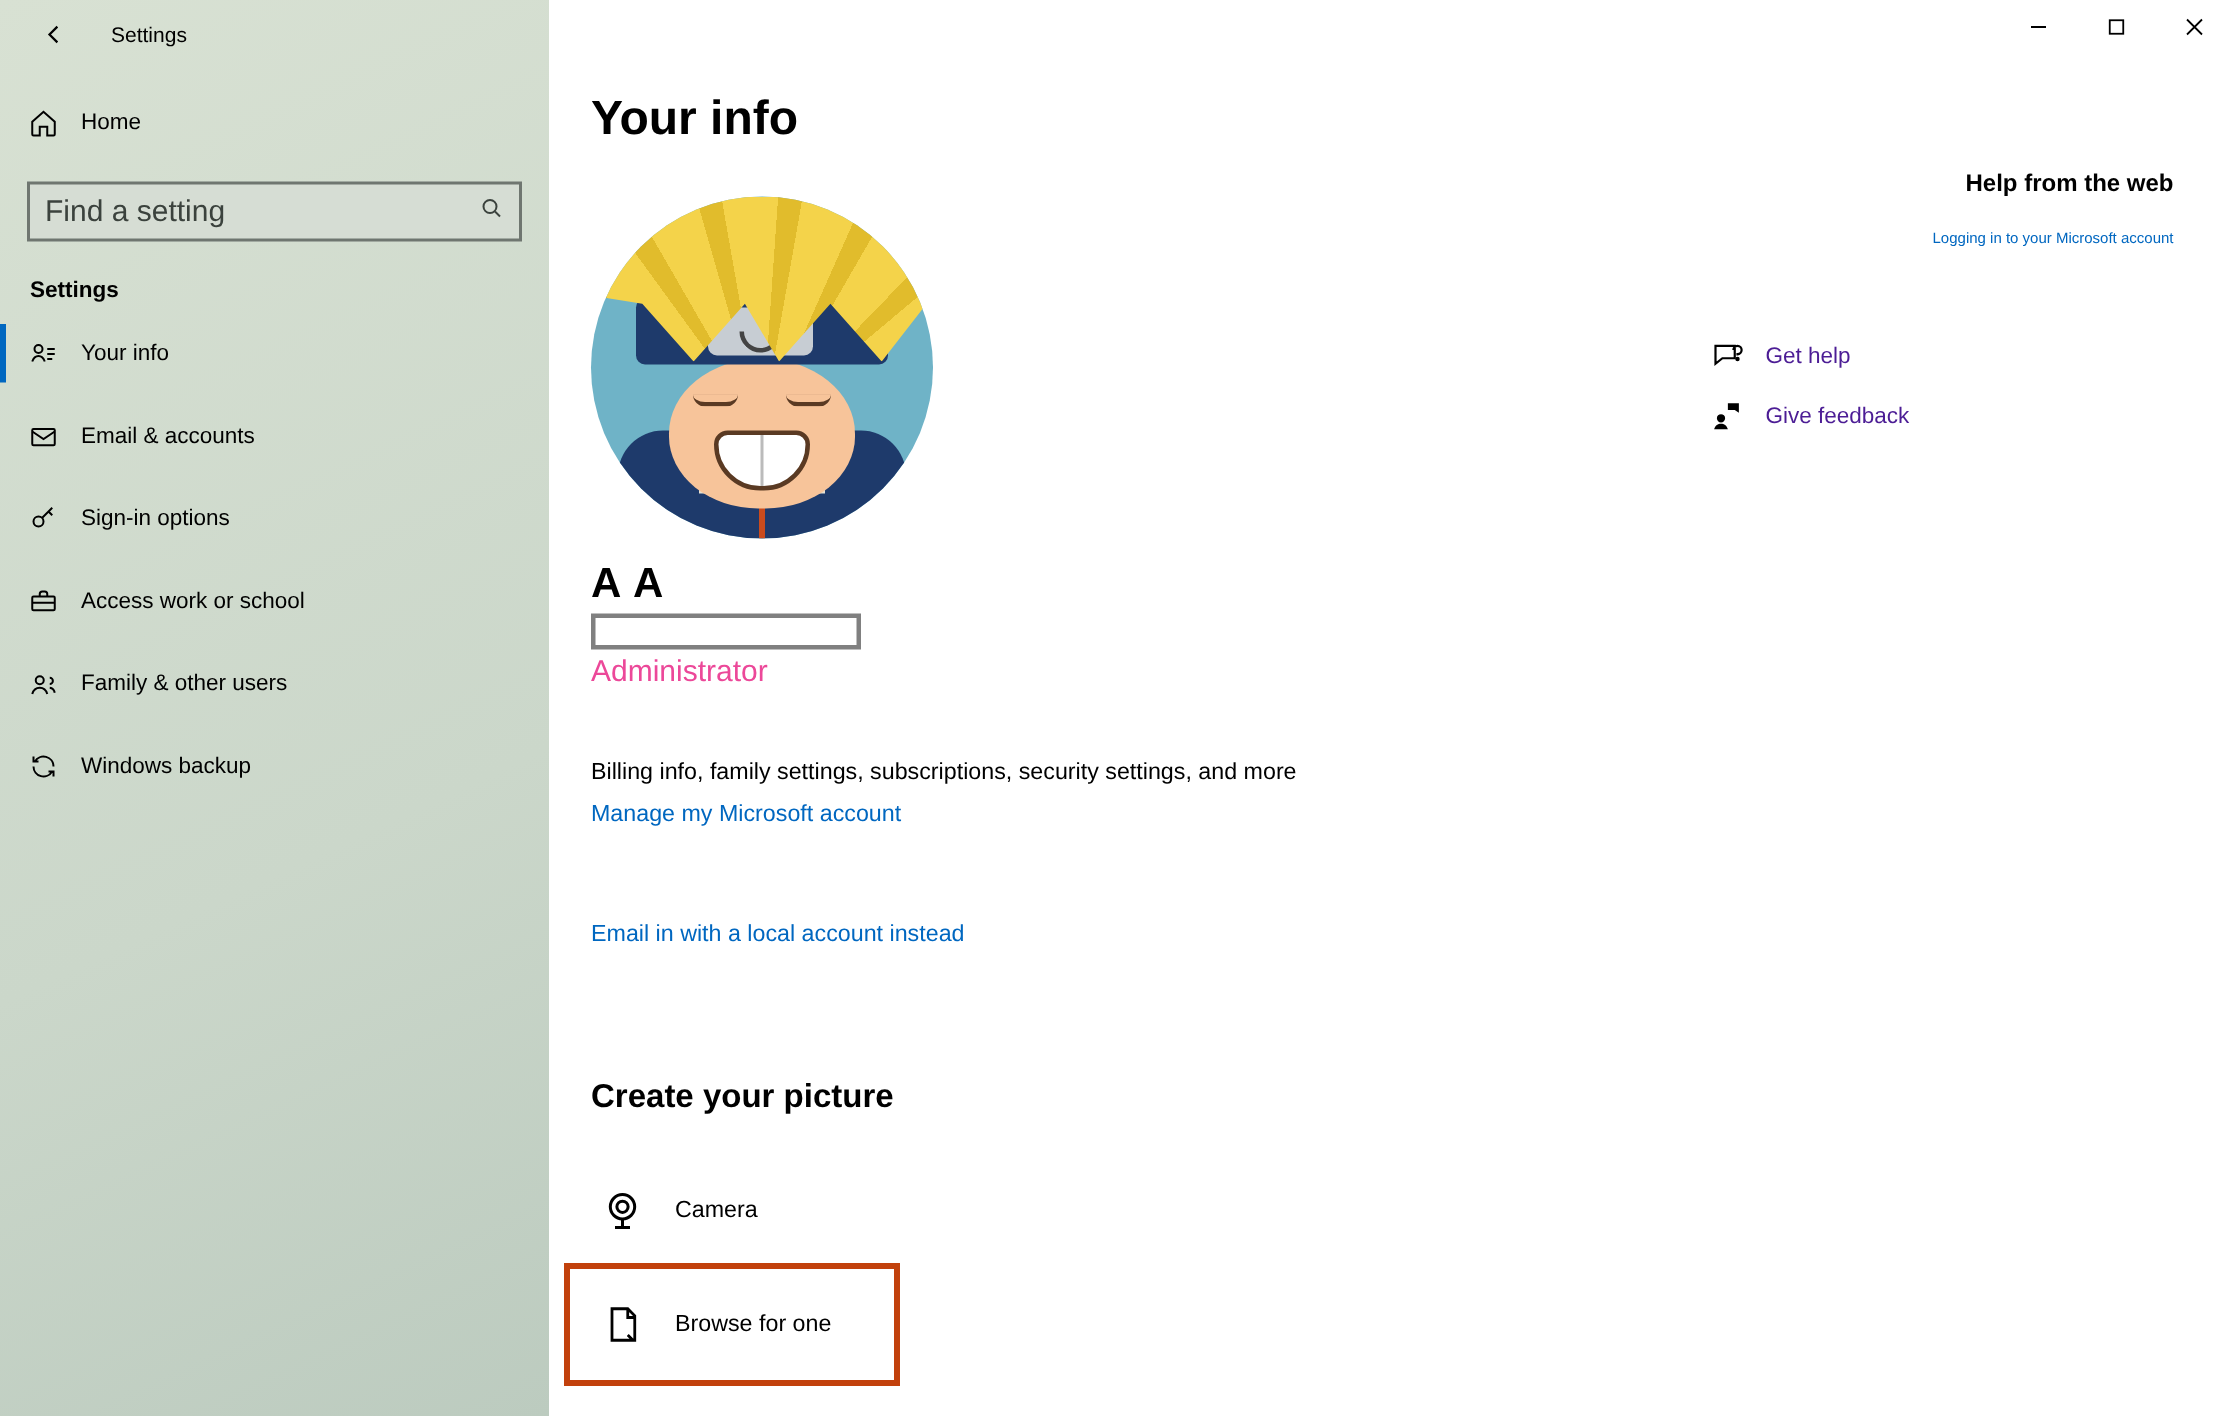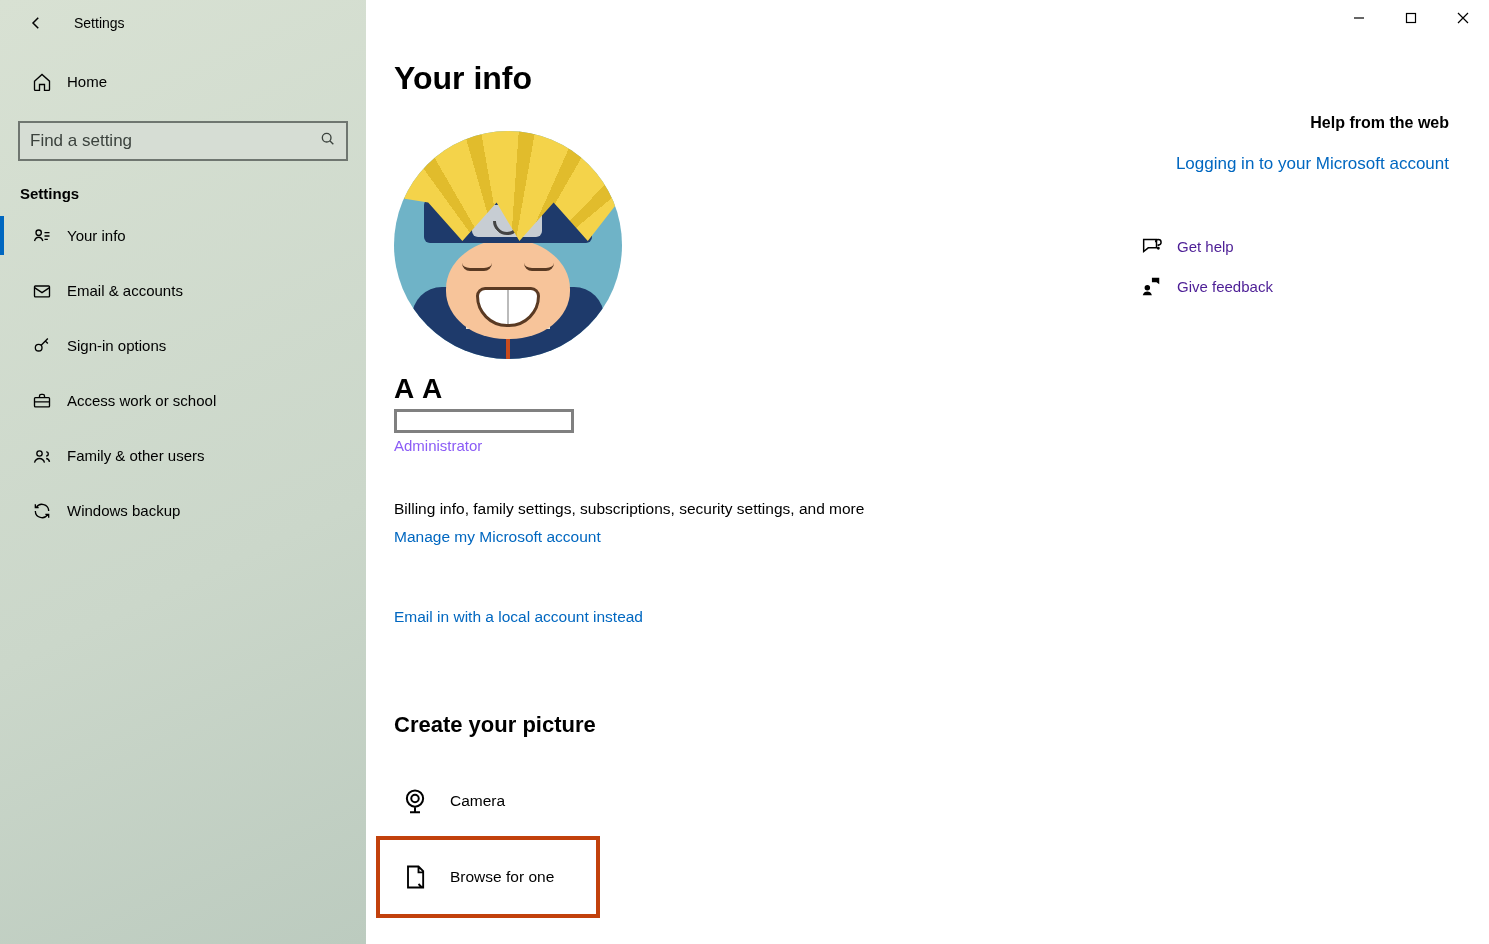--- a/index.html
+++ b/index.html
@@ -11,35 +11,35 @@
     width: 366px;
     height: 100%;
     background: linear-gradient(155deg, #d8e1d3 0%, #cbd7ca 60%, #bccbbf 100%);
     position: relative;
   }
   .nav-top { display: flex; align-items: center; padding: 6px 0 0 16px; height: 40px; }
   .back-btn { width: 40px; height: 40px; display: flex; align-items: center; justify-content: center; cursor: pointer; }
   .back-btn svg { width: 18px; height: 18px; stroke: #000; }
   .window-title { font-size: 14px; margin-left: 18px; }
 
-  .nav-item { display: flex; align-items: center; height: 55px; padding-left: 31px; cursor: pointer; position: relative; }
+  .nav-item { display: flex; align-items: center; height: 55px; padding-left: 18px; cursor: pointer; position: relative; }
   .nav-item .nav-icon { width: 22px; height: 22px; display: flex; align-items: center; justify-content: center; }
   .nav-item .nav-label { font-size: 15px; margin-left: 14px; }
   .nav-item.home { margin-top: 14px; }
   .nav-item.selected::before {
     content: ""; position: absolute; left: 0; top: 8px; bottom: 8px; width: 4px; background: #0067c0;
   }
 
   .search-wrap { padding: 12px 18px 0 18px; }
   .search {
     width: 100%; height: 40px; border: 2px solid #6f7670; background: #d6ddd4;
     display: flex; align-items: center; padding: 0 10px; justify-content: space-between;
   }
   .search input {
-    border: none; background: transparent; outline: none; font-size: 17px; width: 85%; color: #434944;
+    border: none; background: transparent; outline: none; font-size: 20px; width: 85%; color: #434944;
   }
   .search ::placeholder { color: #3b423d; }
   .search-icon svg { width: 16px; height: 16px; stroke: #3b423d; }
 
   .section-label { font-size: 15px; font-weight: 600; padding: 24px 0 6px 20px; }
 
   
   .main { flex: 1; display: flex; position: relative; }
   .content { padding: 60px 0 0 28px; width: 680px; }
   .page-title { font-size: 32px; font-weight: 600; margin-bottom: 34px; }
@@ -58,37 +58,37 @@
   .avatar .mouth::before,.avatar .mouth::after{content:"";flex:1;border-right:2px solid #bbb;}
   .avatar .mouth::after{border-right:none;}
   .avatar .eye-l,.avatar .eye-r{position:absolute;top:132px;width:30px;height:8px;border-bottom:3px solid #5a3a23;border-radius:0 0 10px 10px;}
   .avatar .eye-l{left:68px;} .avatar .eye-r{left:130px;}
   .avatar .jacket{position:absolute;bottom:0;left:18px;right:18px;height:72px;background:#1e3a6b;border-radius:30px 30px 0 0;}
   .avatar .collar{position:absolute;bottom:30px;left:72px;width:84px;height:48px;background:#e6e1d3;border-radius:40px 40px 0 0;}
   .avatar .zipper{position:absolute;bottom:0;left:112px;width:4px;height:40px;background:#c94b1d;}
 
   .user-name { font-size: 28px; font-weight: 700; margin-top: 14px; letter-spacing: 1px;}
   .redact-box { width: 180px; height: 24px; border: 3px solid #808080; margin-top: 4px; }
-  .role { font-size: 15px; color: #8b5cf6; margin-top: 4px; }
+  .role { font-size: 20px; color: #ec4899; margin-top: 4px; }
 
   .desc { font-size: 15.5px; margin-top: 46px; }
   .link { color: #0067c0; font-size: 15.5px; margin-top: 10px; display: inline-block; cursor: pointer; }
   .link2 { margin-top: 62px; }
 
   .subhead { font-size: 22px; font-weight: 600; margin-top: 86px; margin-bottom: 28px;}
 
   .picture-opt { display:flex; align-items:center; height:70px; cursor:pointer; padding-left:4px;}
   .picture-opt .opt-icon{ width:34px; height:34px; display:flex; align-items:center; justify-content:center;}
   .picture-opt .opt-label{ font-size:15.5px; margin-left:18px;}
   .highlight-box { border: 4px solid #c2410c; width: 224px; padding: 2px 0 2px 18px; margin-left: -18px;}
 
   
   .help-pane { position:absolute; right:40px; top:114px; width:310px;text-align:right; }
   .help-title { font-size:16px; font-weight:600; margin-bottom:22px; }
-  .help-link { color:#0067c0; font-size:17px; cursor:pointer; display:block; margin-bottom:60px;}
+  .help-link { color:#0067c0; font-size:10px; cursor:pointer; display:block; margin-bottom:60px;}
   .support-row { display:flex; align-items:center; margin-bottom:16px; cursor:pointer;}
   .support-row .sicon{ width:24px; height:24px; display:flex; align-items:center; justify-content:center; margin-right:14px;}
   .support-row .slabel{ color:#4c1d95; font-size:15px;}
 
   
   .chrome { position:absolute; top:0; right:0; display:flex; }
   .chrome-btn { width:52px; height:36px; display:flex; align-items:center; justify-content:center; cursor:pointer;}
   .chrome-btn svg{ width:12px; height:12px; stroke:#000;}
 </style>
 </head>

